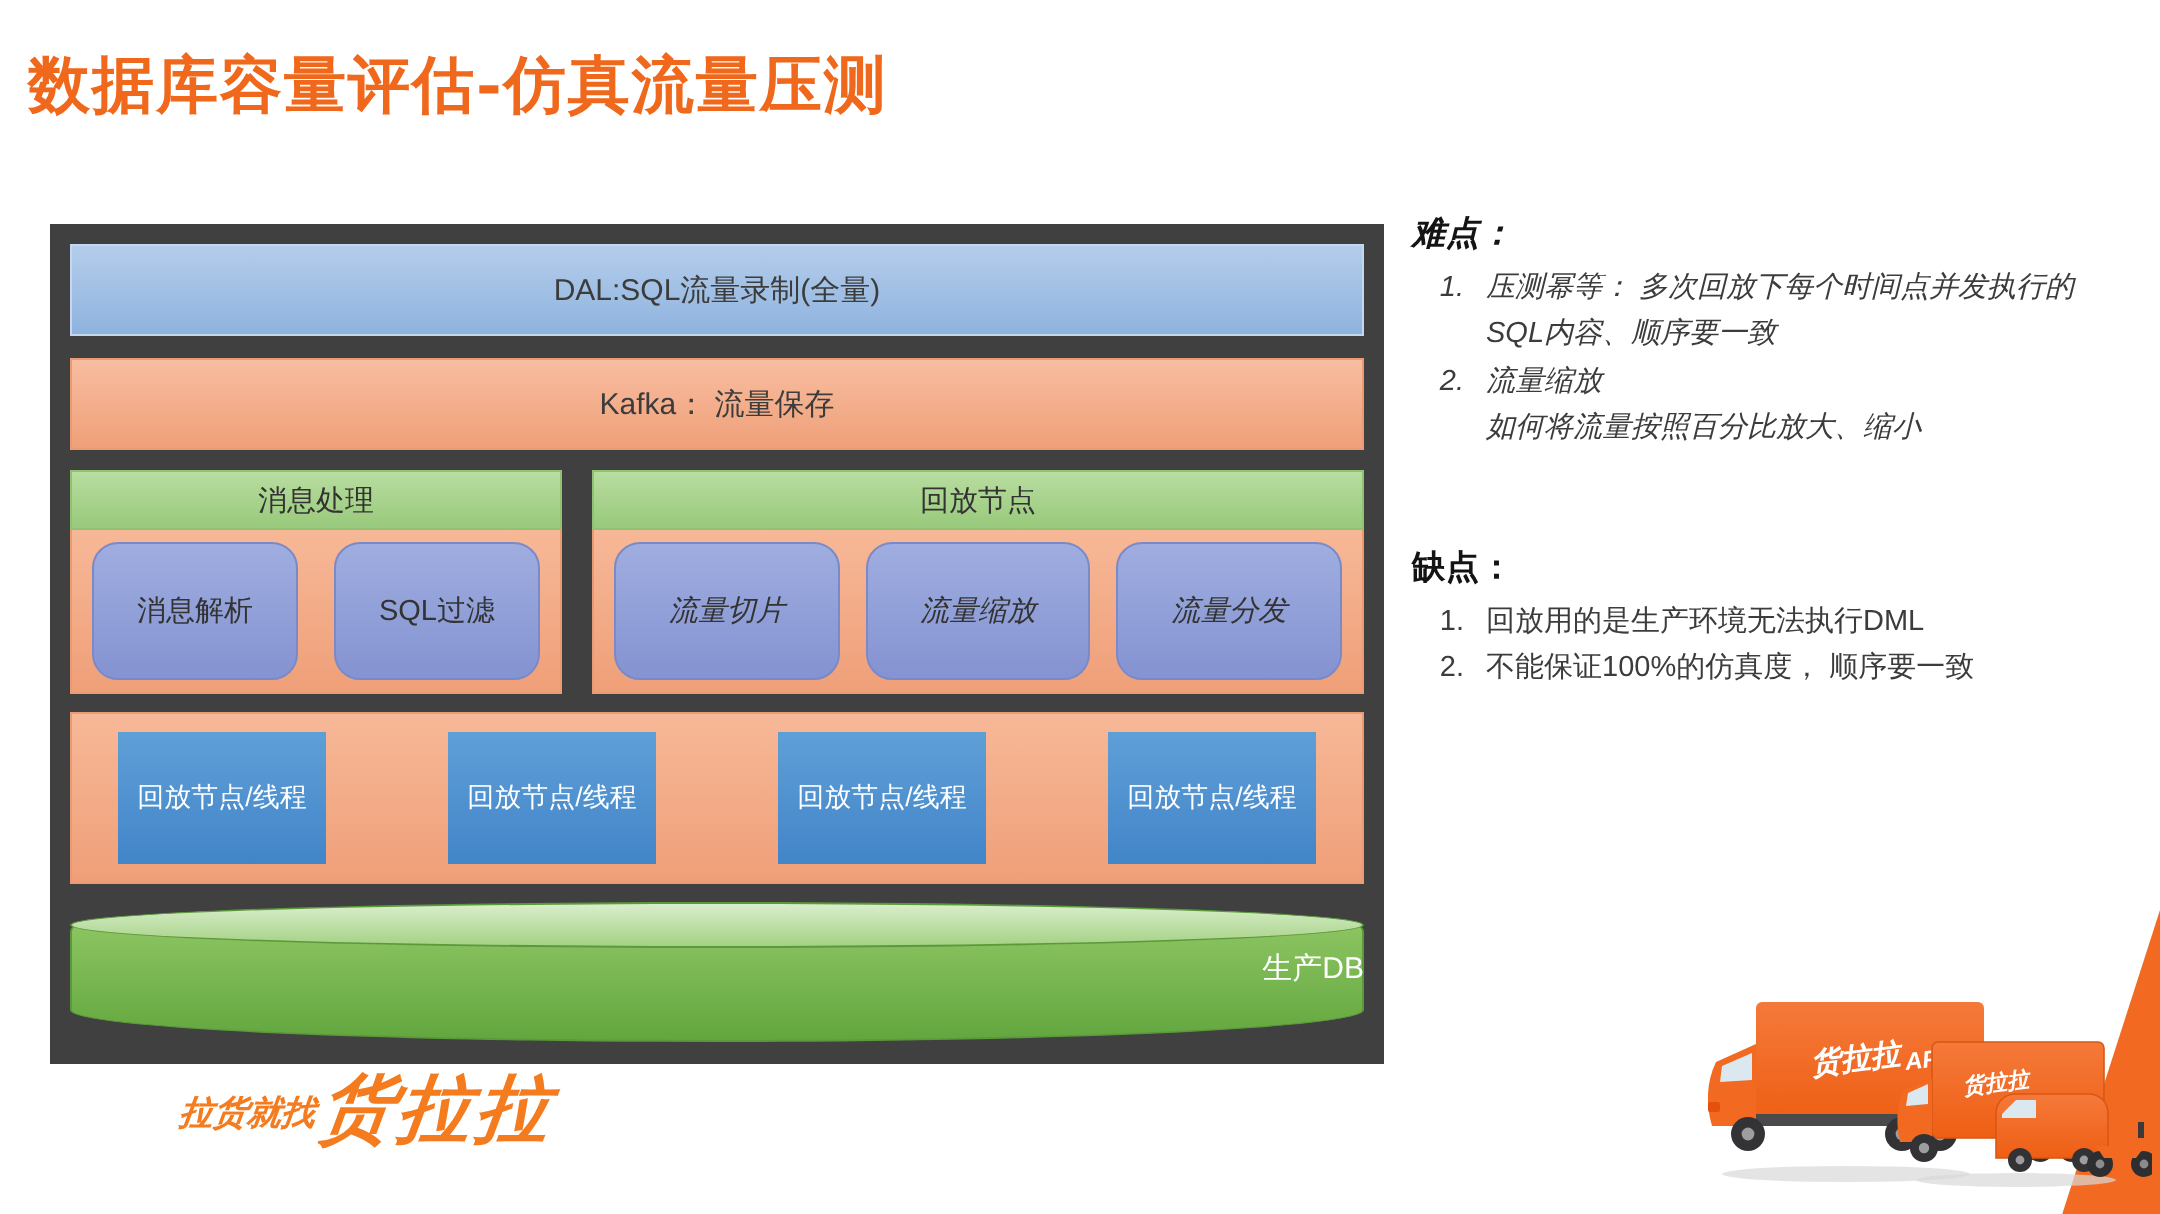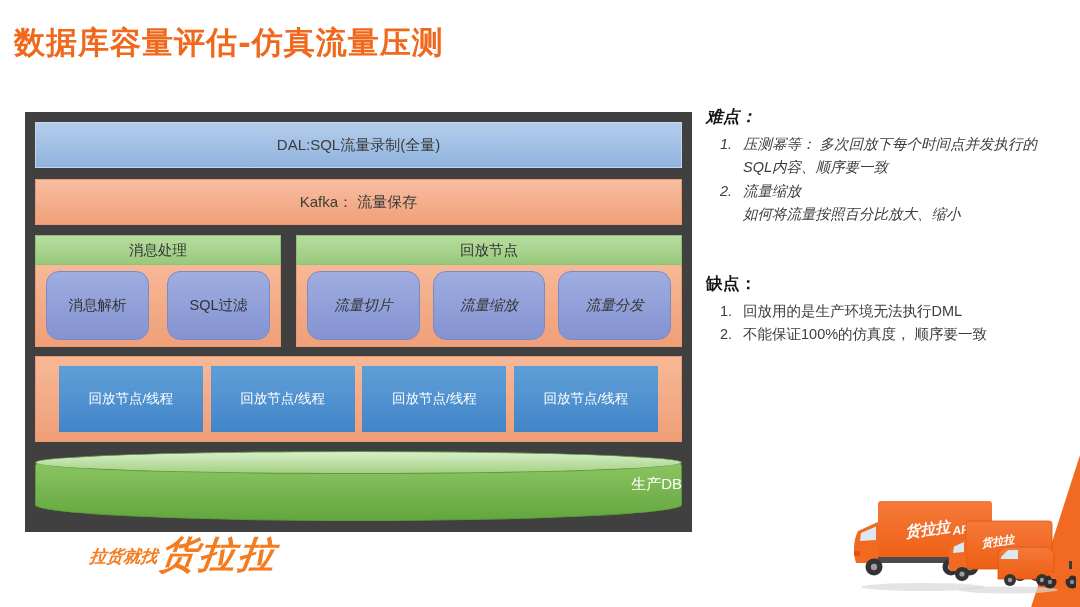--- a/index.html
+++ b/index.html
@@ -66,21 +66,21 @@
     font-size:14.5px; color:#333;
   }
   .replay-strip {
     height:86px;
     background:linear-gradient(#f7b897,#ef9f78);
     border:1px solid #eb9b73;
     display:flex; align-items:center; justify-content:space-between;
     padding:0 23px; margin-bottom:9px;
   }
   .node {
-    width:144px; height:66px;
+    width:104px; height:66px;
     background:linear-gradient(#5f9fd8,#4285c8);
     display:flex; align-items:center; justify-content:center;
     font-size:13.5px; color:#ffffff;
   }
   .cylinder { position:relative; height:70px; }
   .cyl-body {
     position:absolute; left:0; right:0; top:11px; bottom:0;
     background:linear-gradient(#8cc562,#63a63e);
     border:1px solid #5b9a3b; border-top:none;
     border-radius:6px 6px 50% 50% / 4px 4px 16px 16px;

